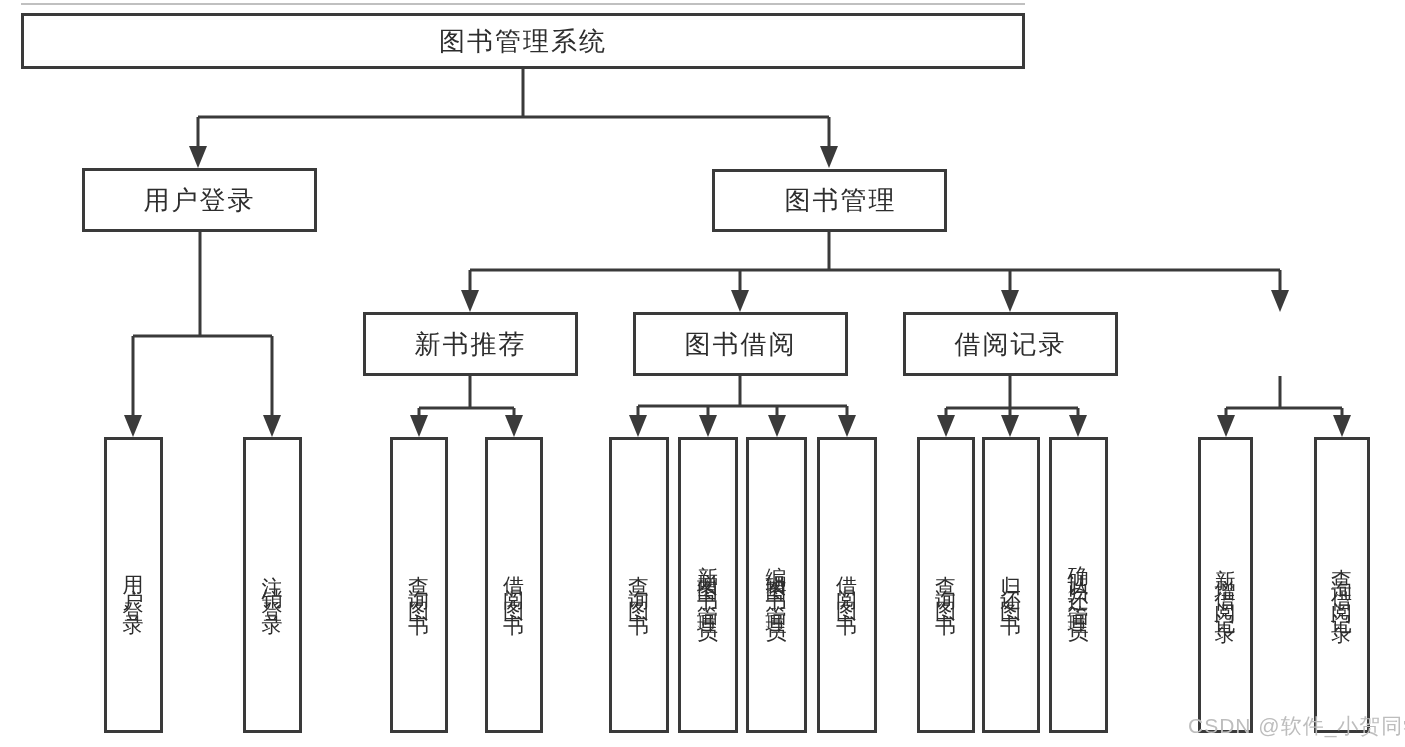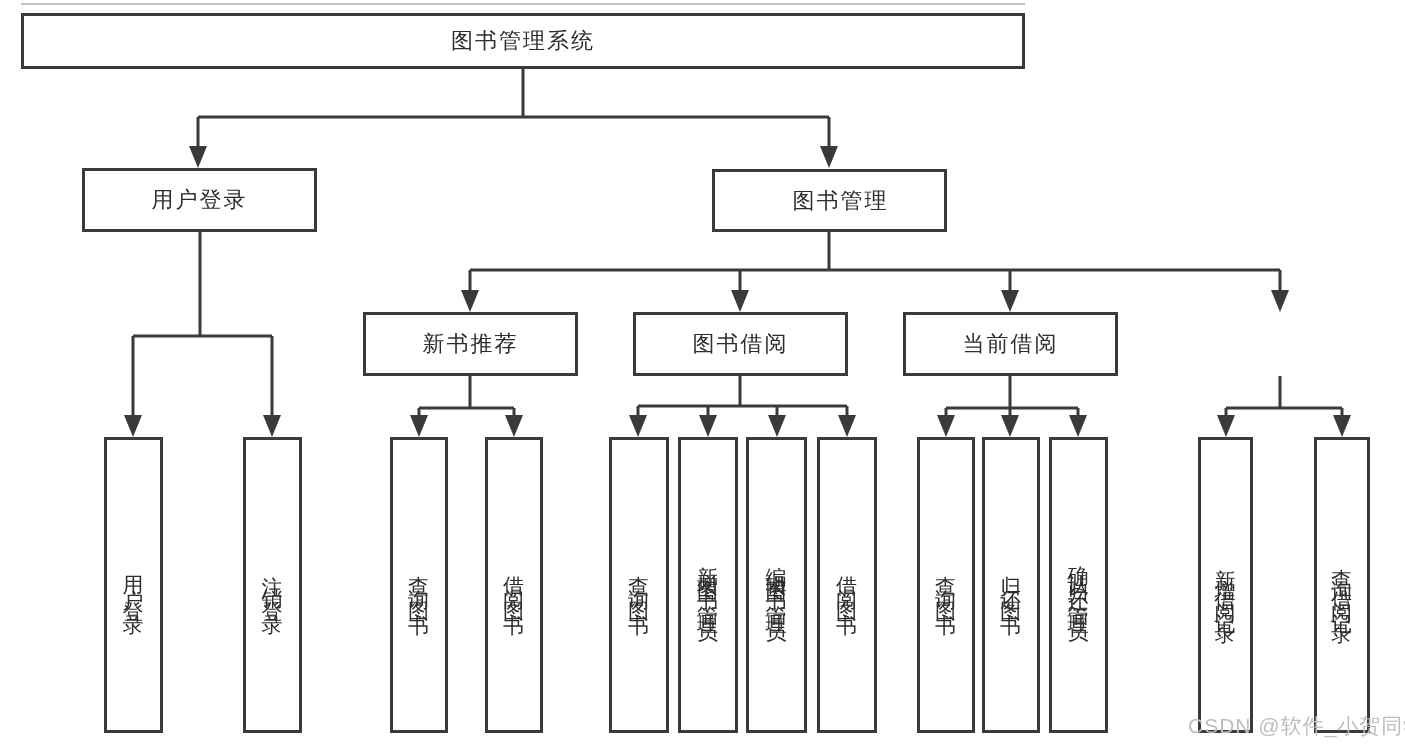--- a/index.html
+++ b/index.html
@@ -19,21 +19,21 @@
   #connectors{position:absolute;left:0;top:0;width:1405px;height:747px;}
   #connectors path{stroke:var(--line);stroke-width:3;fill:none;}
   #connectors polygon{fill:var(--line);stroke:none;}
 
   .hbox{
     position:absolute;
     box-sizing:border-box;
     border:3px solid var(--line);
     background:var(--bg);
     display:flex;align-items:center;justify-content:center;
-    font-size:22px;letter-spacing:2px;color:var(--text);
+    font-size:26px;letter-spacing:2px;color:var(--text);
     white-space:nowrap;
   }
   .vbox{
     position:absolute;
     top:437px;height:296px;
     box-sizing:border-box;
     border:3px solid var(--line);
     background:var(--bg);
     display:flex;align-items:center;justify-content:center;
   }
@@ -100,21 +100,21 @@
     <polygon points="1333,415 1351,415 1342,437"></polygon>
   </svg>
 
   <div class="hbox" style="left:21px;top:13px;width:1004px;height:56px;">图书管理系统</div>
 
   <div class="hbox" style="left:82px;top:168px;width:235px;height:64px;">用户登录</div>
   <div class="hbox" style="left:712px;top:169px;width:235px;height:63px;padding-left:22px;">图书管理</div>
 
   <div class="hbox" style="left:363px;top:312px;width:215px;height:64px;">新书推荐</div>
   <div class="hbox" style="left:633px;top:312px;width:215px;height:64px;">图书借阅</div>
-  <div class="hbox" style="left:903px;top:312px;width:215px;height:64px;">当前借阅</div>
+  <div class="hbox" style="left:903px;top:312px;width:215px;height:64px;">借阅记录</div>
 
   <div class="vbox ls4" style="left:104px;width:59px;">
     <span>用户登录</span>
   </div>
   <div class="vbox ls4" style="left:243px;width:59px;">
     <span>注销登录</span>
   </div>
 
   <div class="vbox ls4" style="left:390px;width:58px;">
     <span>查询图书</span>

